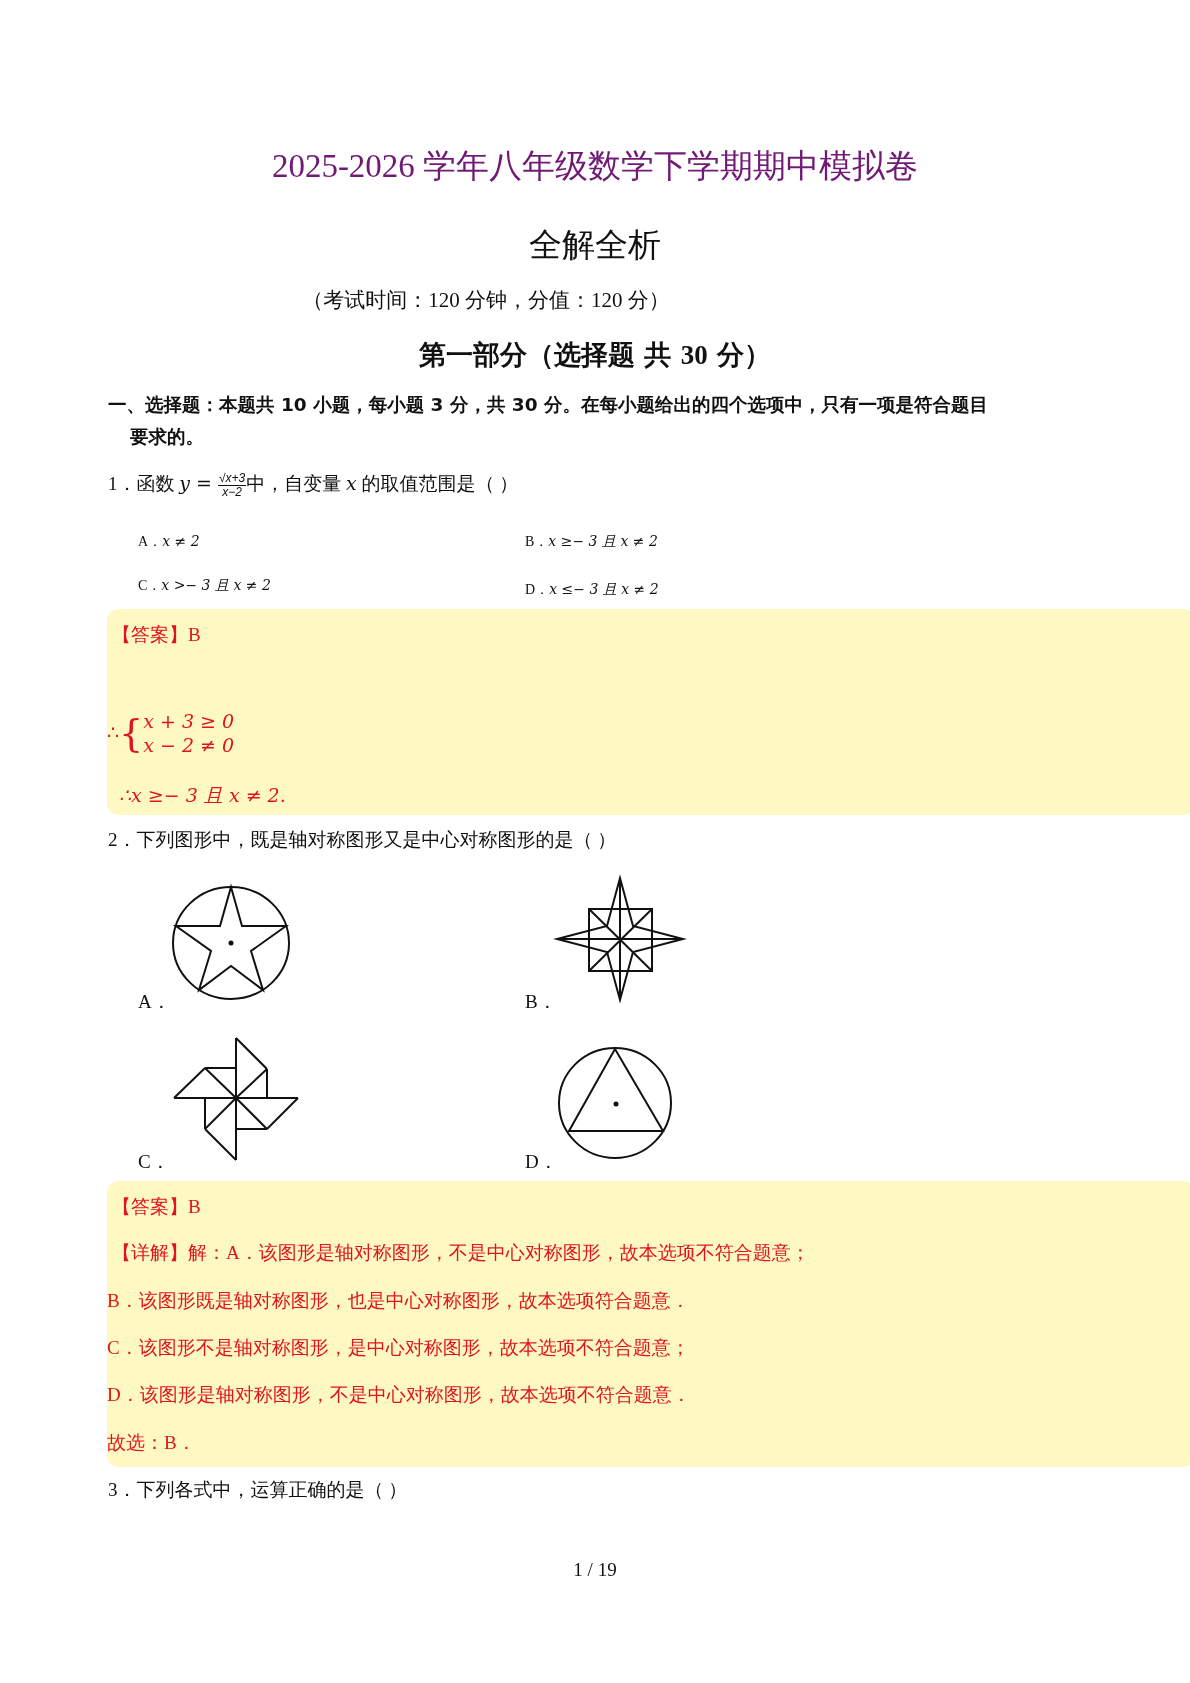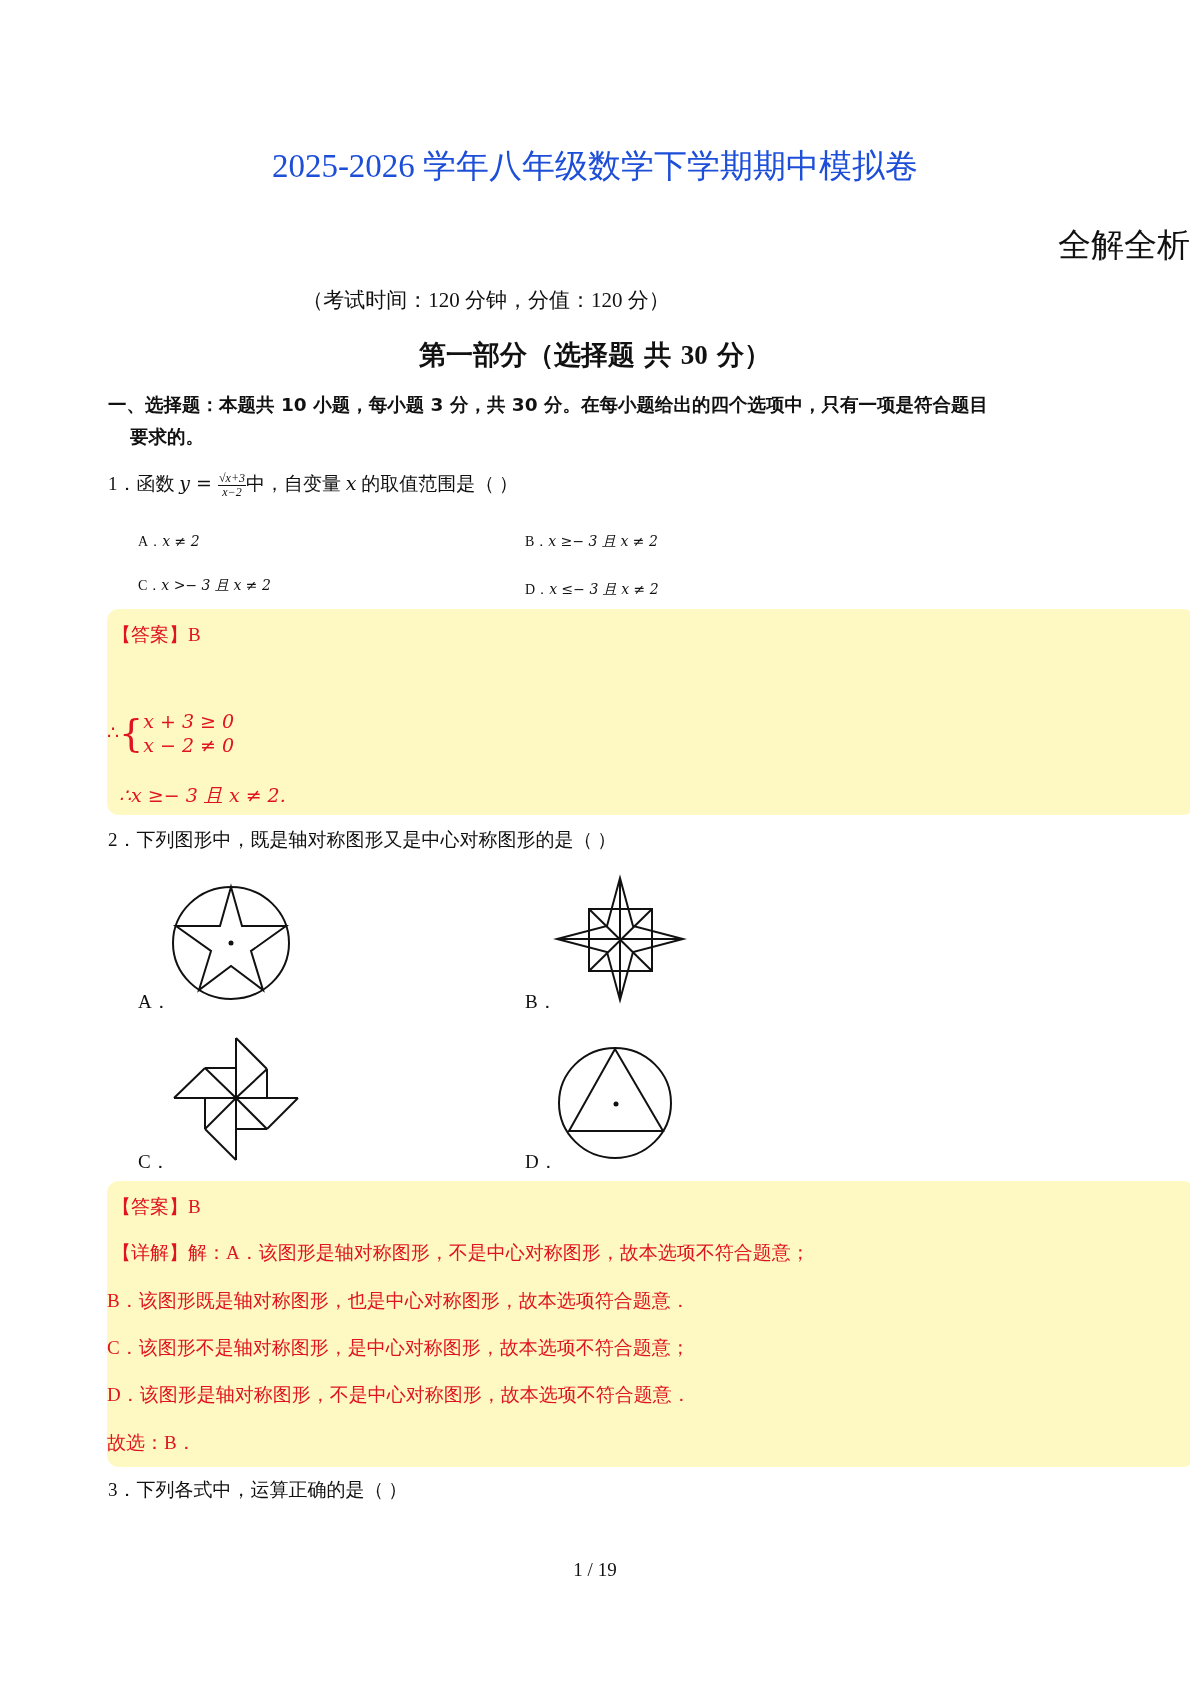--- a/index.html
+++ b/index.html
@@ -1,31 +1,31 @@
 <!DOCTYPE html>
 <html><head>
 <meta charset="utf-8">
 <style>
   html, body { margin:0; padding:0; }
   body { width:1190px; height:1683px; background:#ffffff; position:relative; overflow:hidden;
          font-family:"Liberation Serif","DejaVu Serif",serif; color:#111; }
   .abs { position:absolute; white-space:nowrap; }
-  .title { left:0; width:1190px; text-align:center; top:146px; font-size:33px; line-height:40px; color:#1d4ed8; }
-  .subtitle { left:0; width:1190px; text-align:right; top:224px; font-size:33px; line-height:42px; font-family:"DejaVu Sans",sans-serif; }
+  .title { left:0; width:1190px; text-align:center; top:146px; font-size:33px; line-height:40px; color:#701a75; }
+  .subtitle { left:0; width:1190px; text-align:center; top:224px; font-size:33px; line-height:42px; font-family:"DejaVu Sans",sans-serif; }
   .examinfo { left:0; width:972px; text-align:center; top:286px; font-size:21px; line-height:28px; }
   .section { left:0; width:1190px; text-align:center; top:338px; font-size:27px; line-height:34px; font-weight:bold; font-family:"DejaVu Sans",sans-serif; }
   .section .num { font-family:"Liberation Serif",serif; }
   .instr { left:108px; top:392px; font-size:18.5px; line-height:26px; width:960px; white-space:normal; font-weight:bold; font-family:"DejaVu Sans",sans-serif; }
   .instr .l2 { display:block; padding-left:22px; margin-top:6px; }
   .q { left:108px; font-size:19px; line-height:26px; }
   .opt { font-size:14px; line-height:26px; }
   .grey { position:absolute; left:107px; width:1088px; background:#fef9c3;border-radius:12px; }
   .red { color:#e0141e; font-size:19px; line-height:26px; }
   .math { font-family:"DejaVu Serif",serif; font-style:italic; }
-  .frac { display:inline-block; vertical-align:middle; text-align:center; font-size:12px; line-height:13px; font-family:Liberation Serif, serif; font-style:italic; }
+  .frac { display:inline-block; vertical-align:middle; text-align:center; font-size:12px; line-height:13px; font-family:Liberation Sans, sans-serif; font-style:italic; }
   .frac .n { border-bottom:1px solid #111; padding:0 1px; display:block; }
   .frac .d { display:block; }
   .brace { display:inline-block; vertical-align:middle; font-size:38px; line-height:40px; font-family:"DejaVu Serif",serif; }
   .sys { display:inline-block; vertical-align:middle; font-size:19px; line-height:24px; font-family:"DejaVu Serif",serif; }
   .figlabel { font-size:19px; line-height:24px; }
   .pagenum { left:0; width:1190px; text-align:center; top:1558px; font-size:19px; line-height:24px; }
   svg { position:absolute; overflow:visible; }
 </style>
 </head>
 <body>

